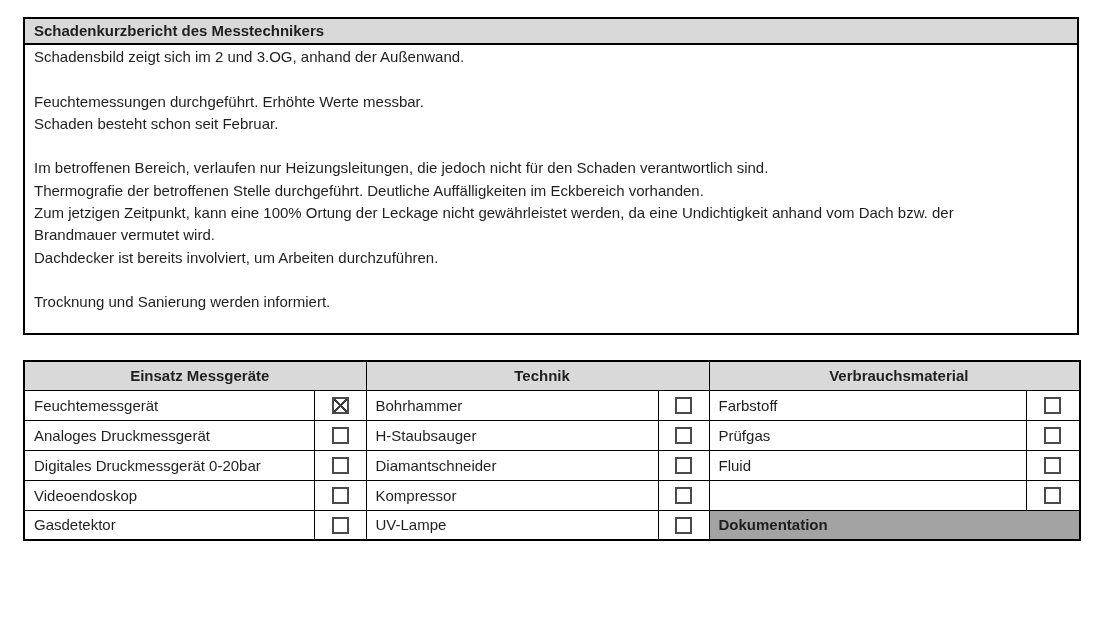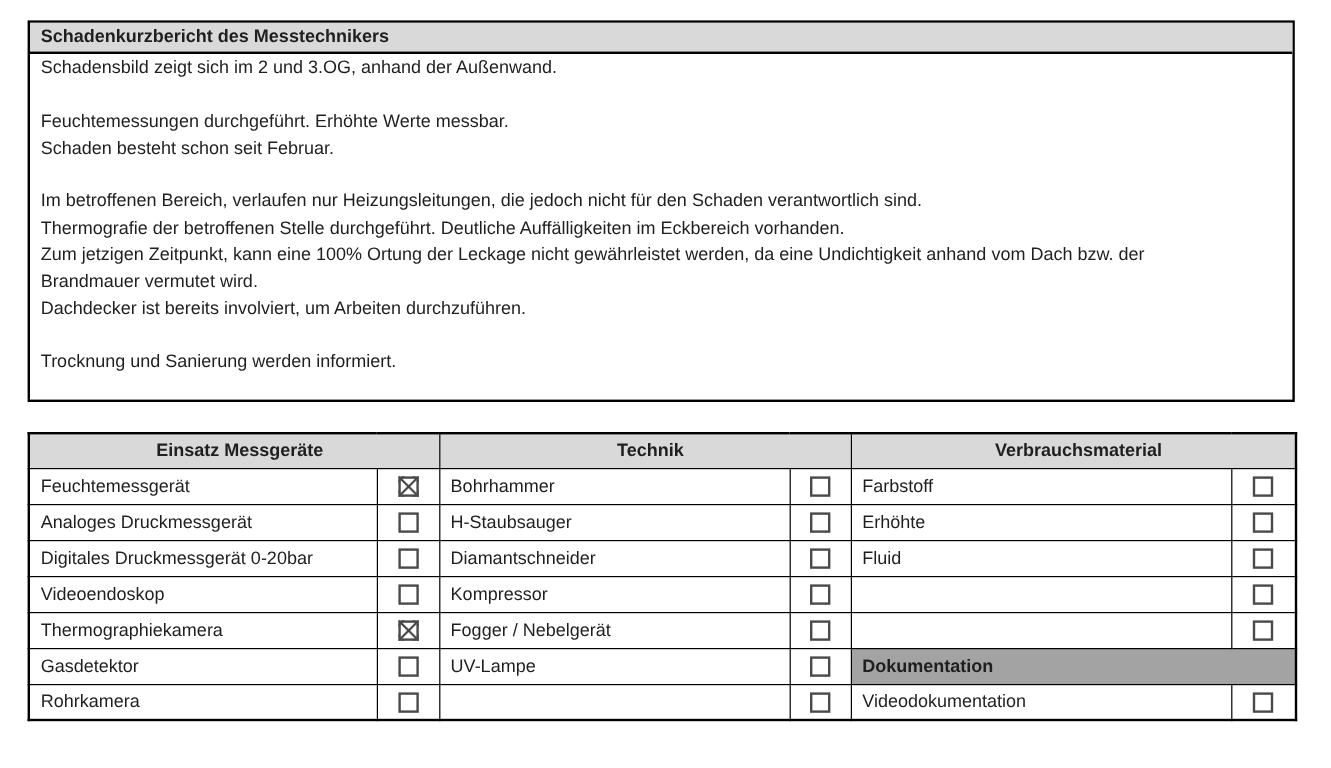--- a/index.html
+++ b/index.html
@@ -116,58 +116,42 @@
           <td class="label">Bohrhammer</td>
           <td class="cbcell"><span class="cb"></span></td>
           <td class="label">Farbstoff</td>
           <td class="cbcell"><span class="cb"></span></td>
         </tr>
         <tr>
           <td class="label">Analoges Druckmessgerät</td>
           <td class="cbcell"><span class="cb"></span></td>
           <td class="label">H-Staubsauger</td>
           <td class="cbcell"><span class="cb"></span></td>
-          <td class="label">Erhöhte</td>
+          <td class="label">Prüfgas</td>
           <td class="cbcell"><span class="cb"></span></td>
         </tr>
         <tr>
           <td class="label">Digitales Druckmessgerät 0-20bar</td>
           <td class="cbcell"><span class="cb"></span></td>
           <td class="label">Diamantschneider</td>
           <td class="cbcell"><span class="cb"></span></td>
           <td class="label">Fluid</td>
           <td class="cbcell"><span class="cb"></span></td>
         </tr>
         <tr>
           <td class="label">Videoendoskop</td>
           <td class="cbcell"><span class="cb"></span></td>
           <td class="label">Kompressor</td>
           <td class="cbcell"><span class="cb"></span></td>
           <td class="label"></td>
           <td class="cbcell"><span class="cb"></span></td>
         </tr>
         <tr>
-          <td class="label">Thermographiekamera</td>
-          <td class="cbcell"><span class="cb checked"></span></td>
-          <td class="label">Fogger / Nebelgerät</td>
-          <td class="cbcell"><span class="cb"></span></td>
-          <td class="label"></td>
-          <td class="cbcell"><span class="cb"></span></td>
-        </tr>
-        <tr>
           <td class="label">Gasdetektor</td>
           <td class="cbcell"><span class="cb"></span></td>
           <td class="label">UV-Lampe</td>
           <td class="cbcell"><span class="cb"></span></td>
           <td colspan="2" class="subheader">Dokumentation</td>
-        </tr>
-        <tr>
-          <td class="label">Rohrkamera</td>
-          <td class="cbcell"><span class="cb"></span></td>
-          <td class="label"></td>
-          <td class="cbcell"><span class="cb"></span></td>
-          <td class="label">Videodokumentation</td>
-          <td class="cbcell"><span class="cb"></span></td>
         </tr>
       </tbody>
   </table>
 
 </div>
 
 </body></html>

